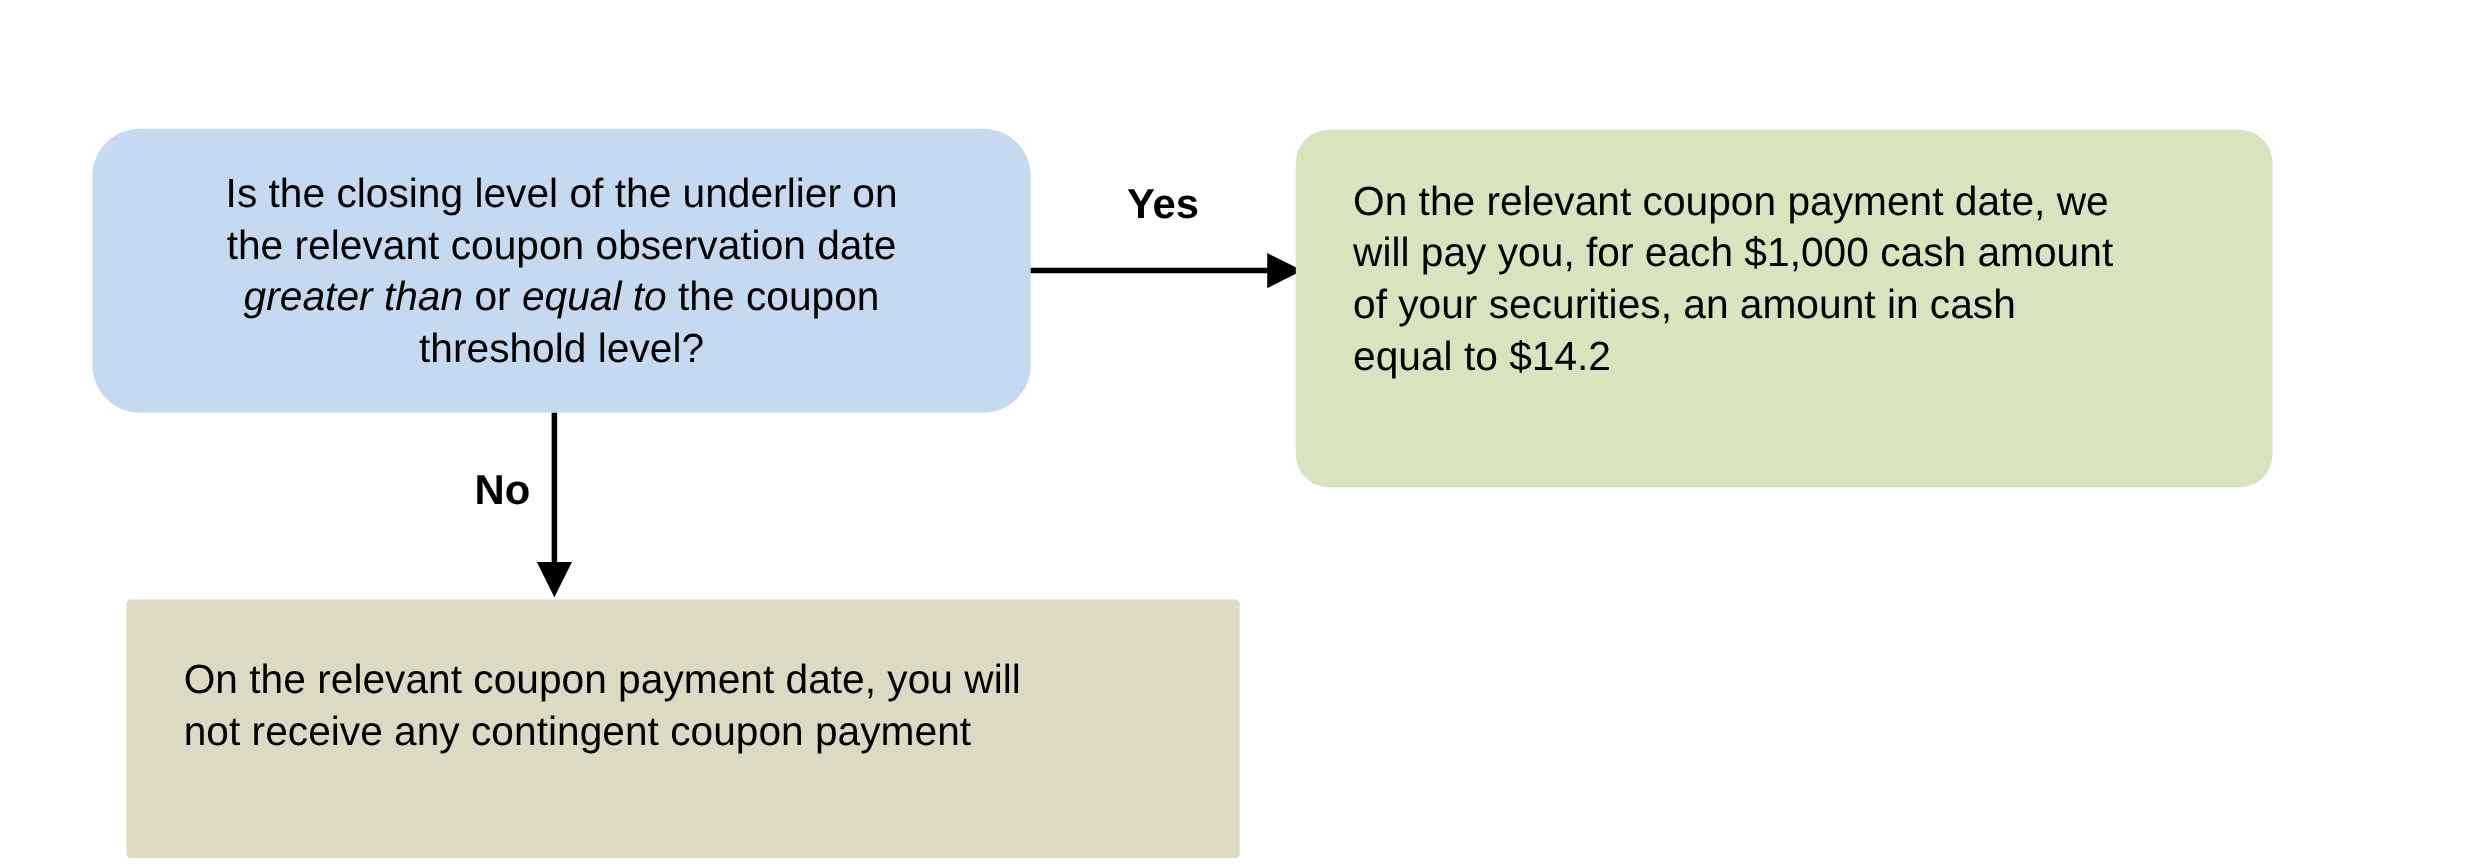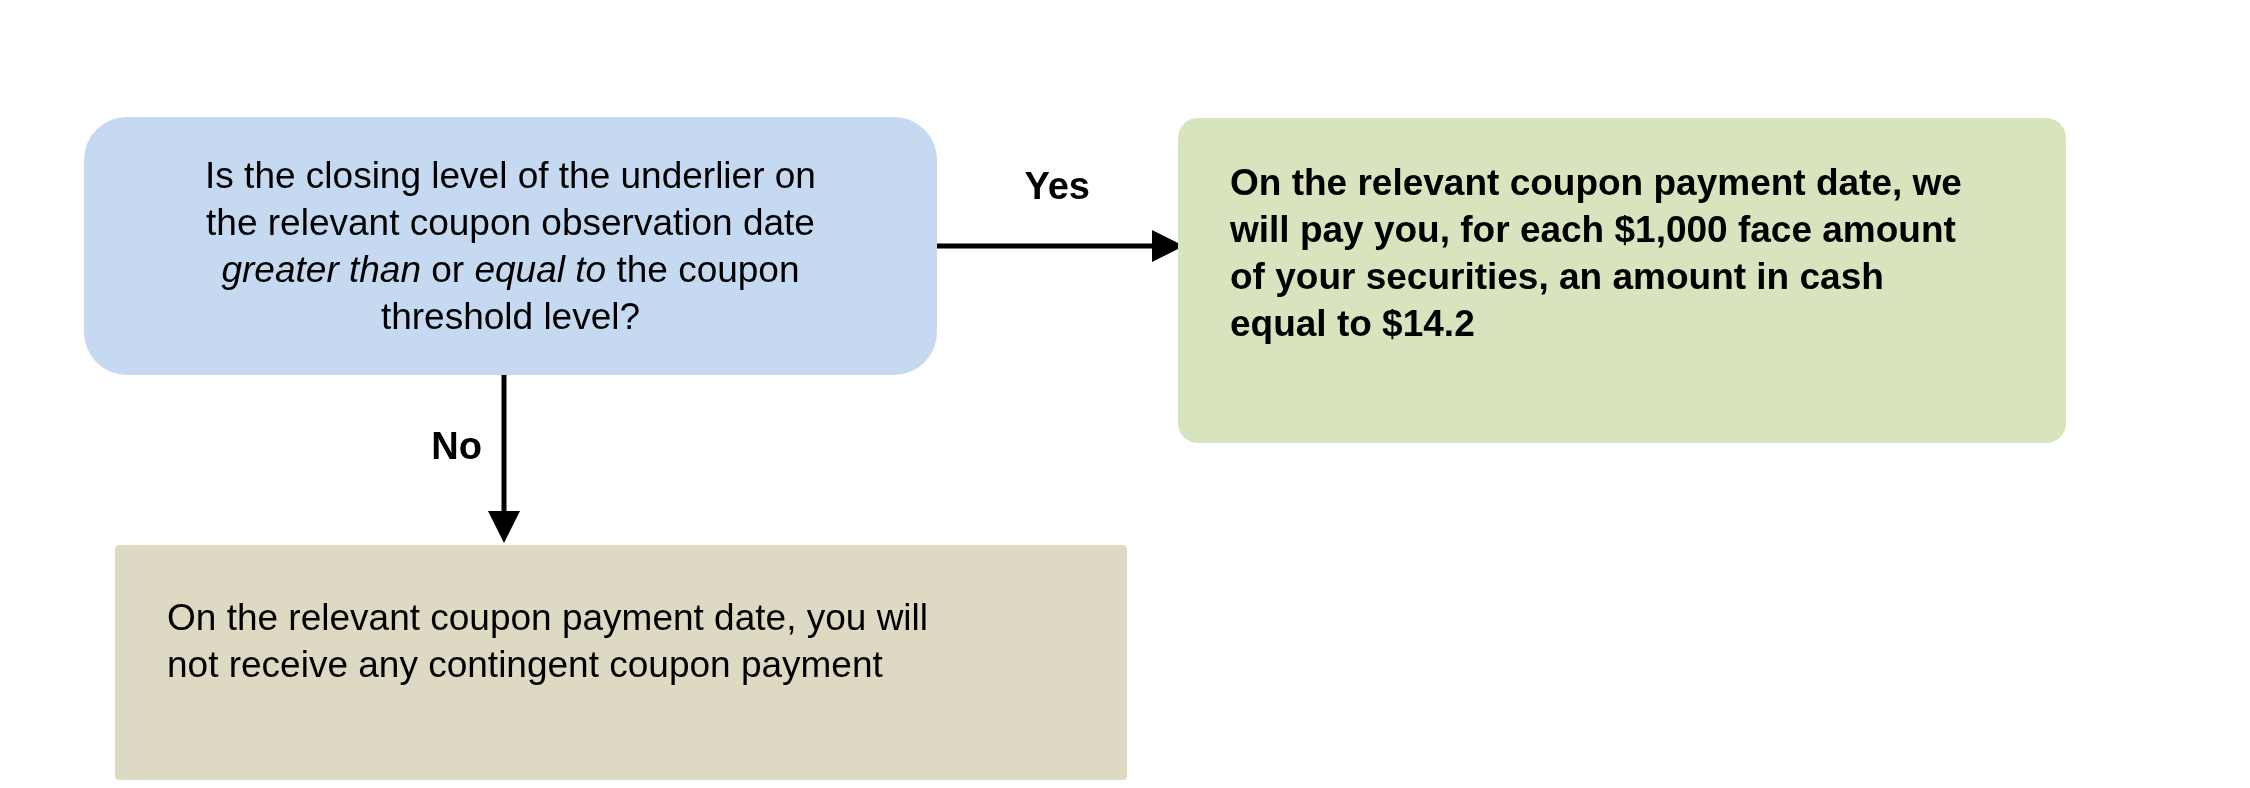--- a/index.html
+++ b/index.html
@@ -43,23 +43,22 @@
     align-items: center;
     justify-content: center;
     text-align: center;
   }
   .box-yes-outcome {
     left: 1178px;
     top: 118px;
     width: 888px;
     height: 325px;
     background: #D7E4BD;
-    border-radius: 20px;
+    border-radius: 30px;
     padding: 41px 40px 0 52px;
-    font-weight: bold;
   }
   .box-no-outcome {
     left: 115px;
     top: 545px;
     width: 1012px;
     height: 235px;
     background: #DDD9C3;
     border-radius: 4px;
     padding: 49px 40px 0 52px;
   }
@@ -105,21 +104,21 @@
     <div><span class="it">greater than</span><span> or </span><span class="it">equal to</span><span> the coupon</span></div>
     <div>threshold level?</div>
   </div>
 
   <div class="branch-label label-yes">Yes</div>
 
   <div class="branch-label label-no">No</div>
 
   <div class="box box-yes-outcome">
     <div>On the relevant coupon payment date, we</div>
-    <div>will pay you, for each $1,000 face amount</div>
+    <div>will pay you, for each $1,000 cash amount</div>
     <div>of your securities, an amount in cash</div>
     <div>equal to $14.2</div>
   </div>
 
   <div class="box box-no-outcome">
     <div>On the relevant coupon payment date, you will</div>
     <div>not receive any contingent coupon payment</div>
   </div>
 
 </div>

